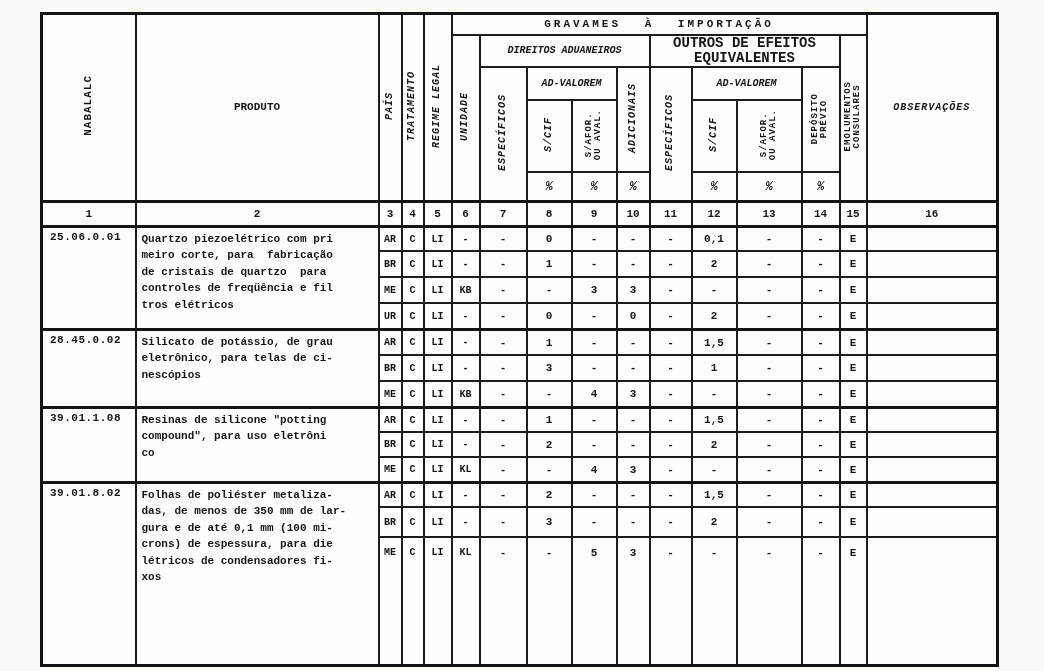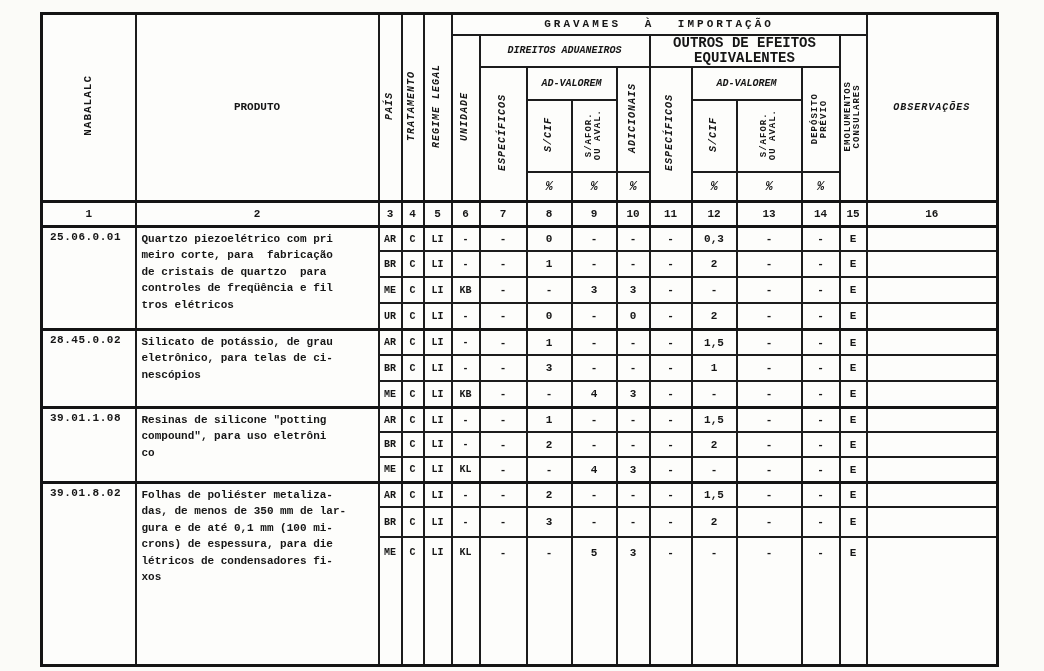--- a/index.html
+++ b/index.html
@@ -154,21 +154,21 @@
 tros elétricos</td>
     <td class="cc">AR</td>
     <td class="cc">C</td>
     <td class="cc">LI</td>
     <td class="cc">-</td>
     <td>-</td>
     <td>0</td>
     <td>-</td>
     <td>-</td>
     <td>-</td>
-    <td>0,3</td>
+    <td>0,1</td>
     <td>-</td>
     <td>-</td>
     <td>E</td>
     <td></td>
   </tr>
   <tr class="r26">
     <td class="cc">BR</td>
     <td class="cc">C</td>
     <td class="cc">LI</td>
     <td class="cc">-</td>

